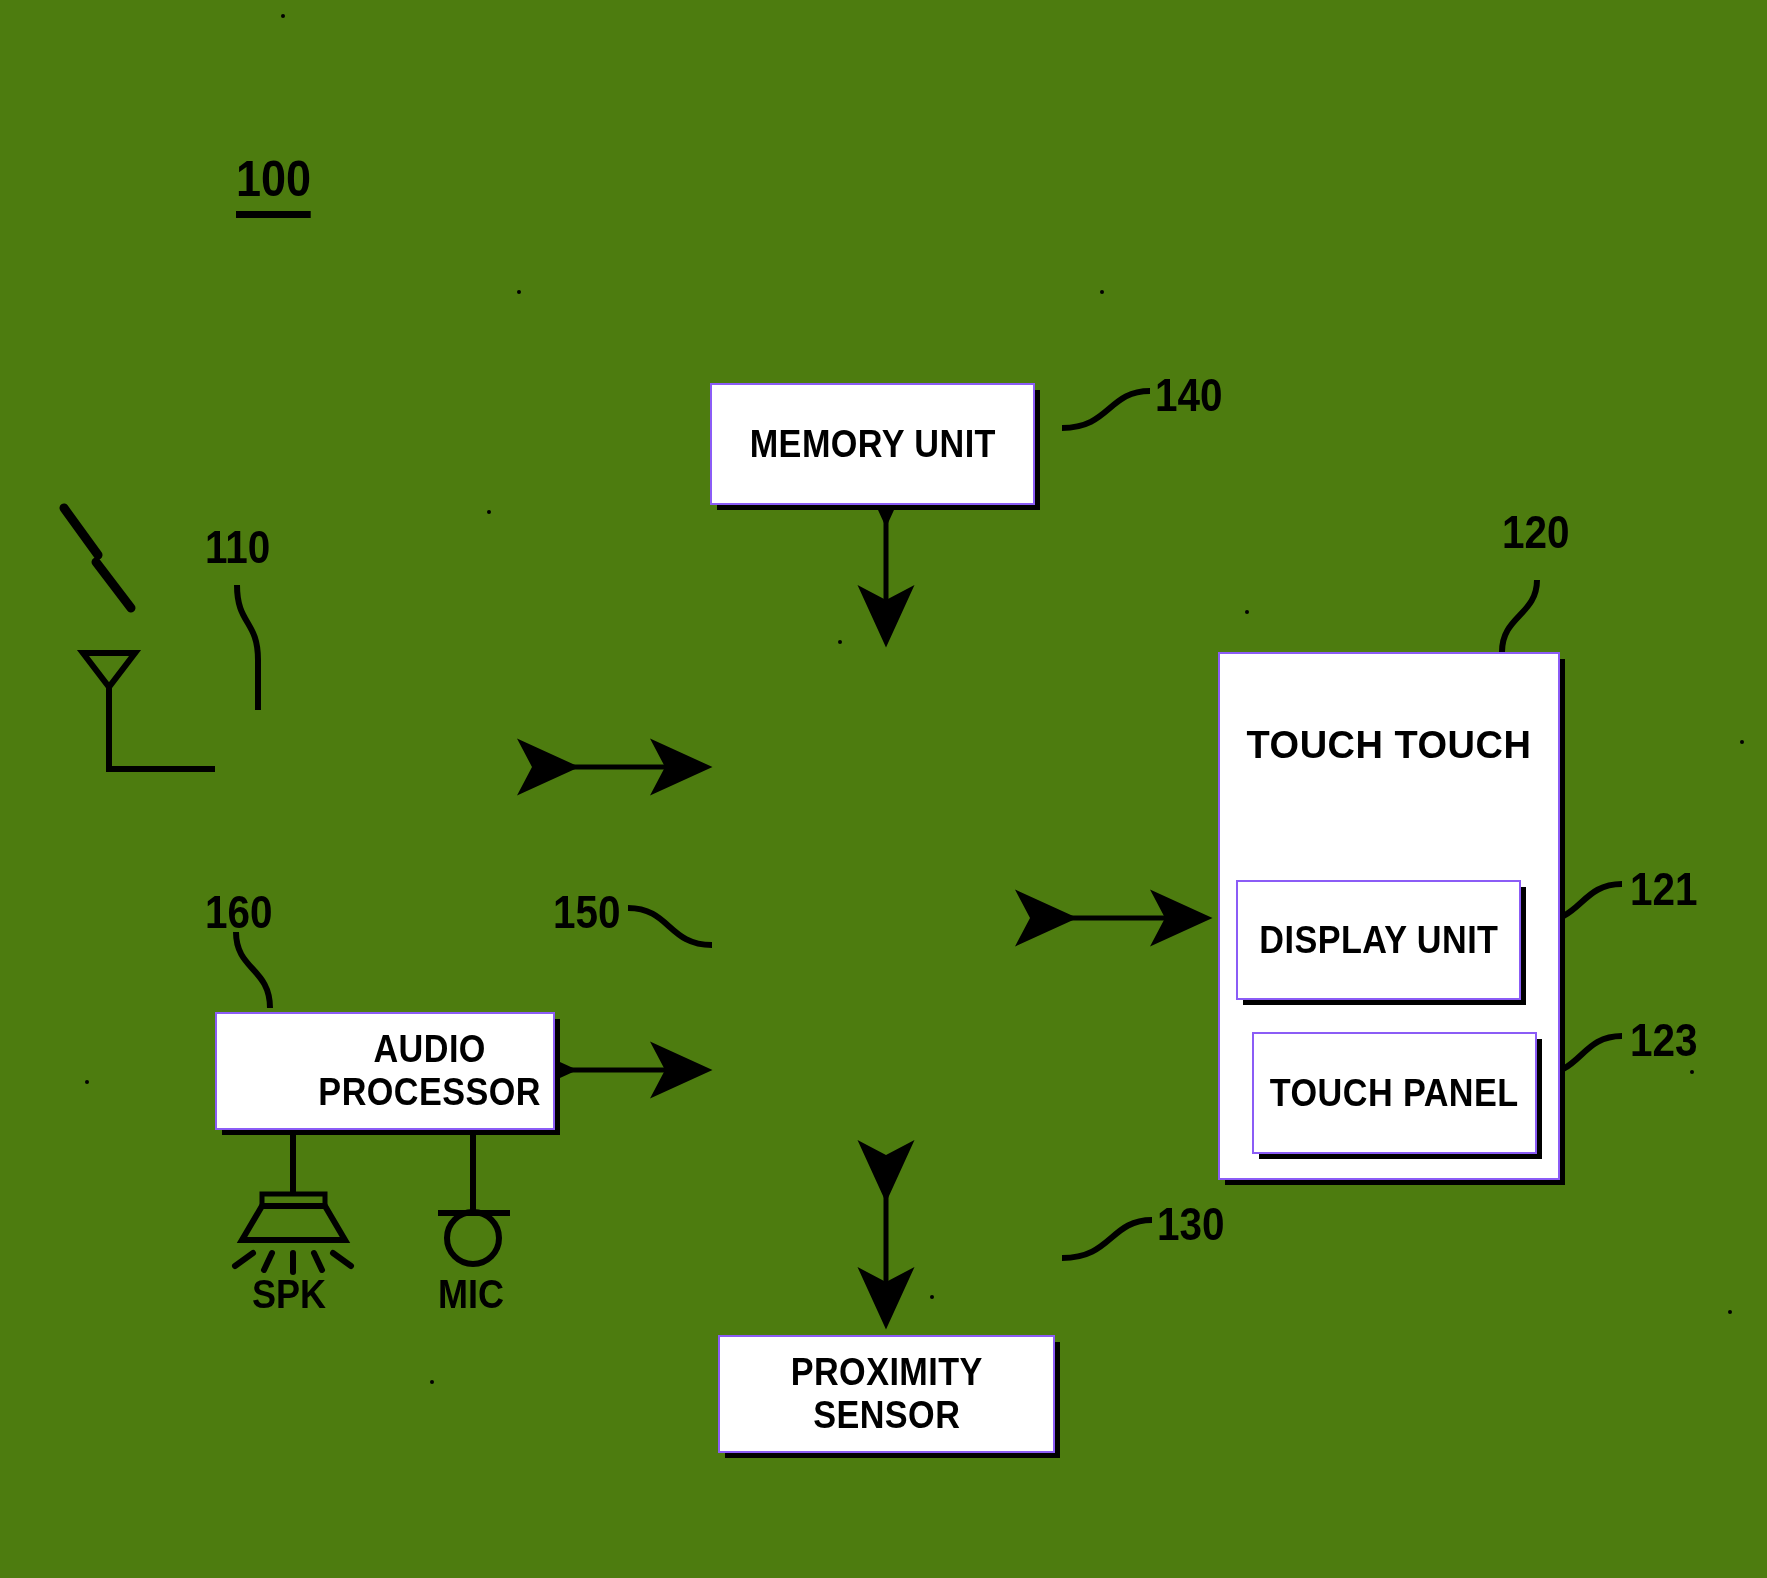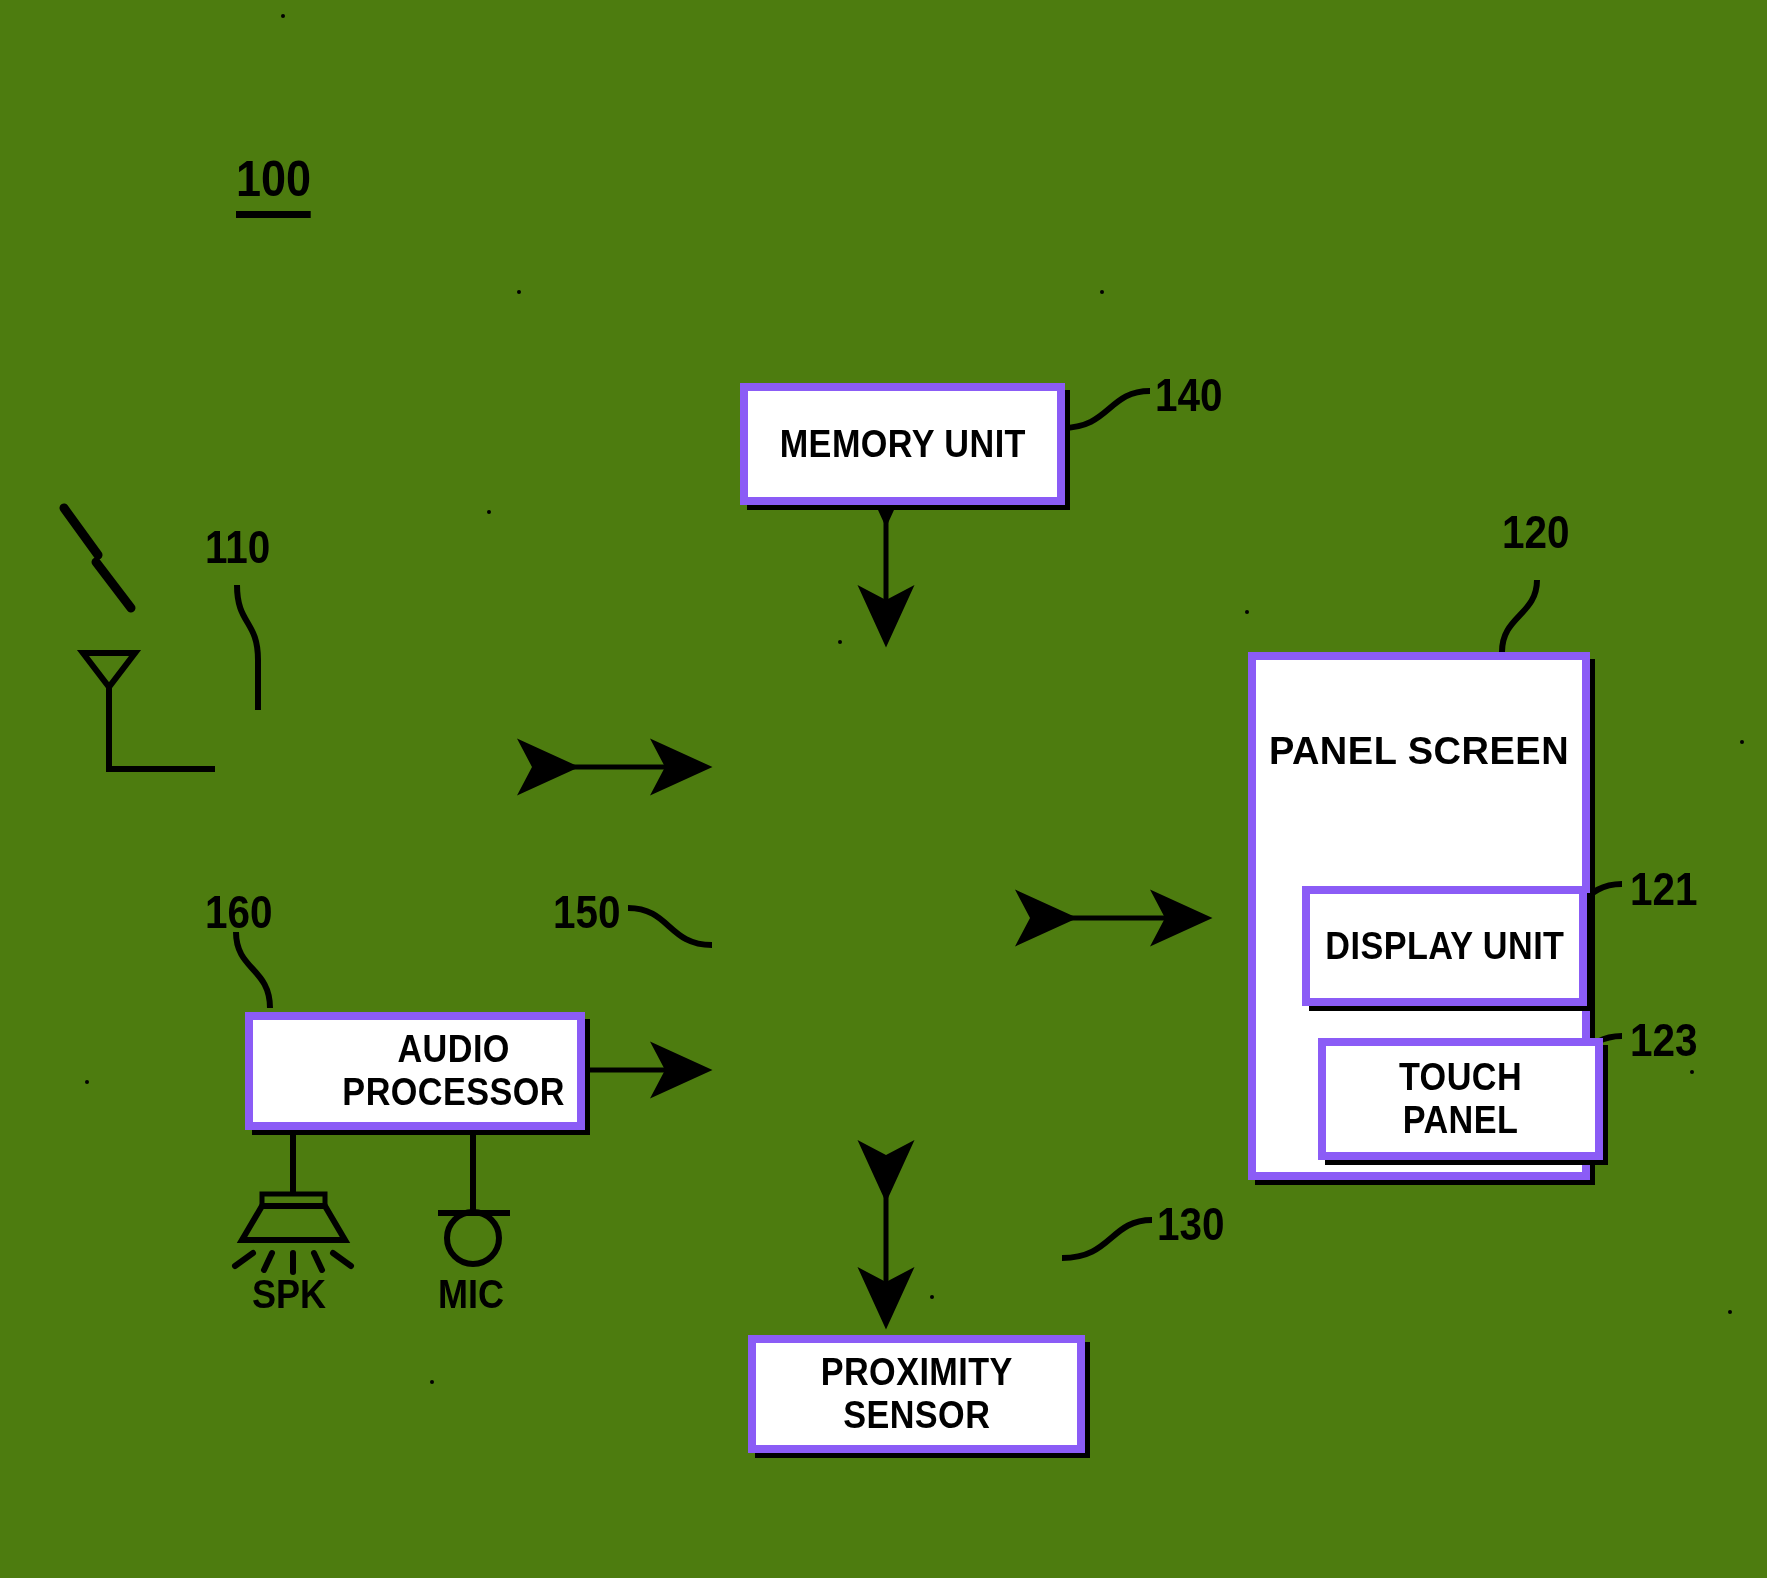--- a/index.html
+++ b/index.html
@@ -18,27 +18,26 @@
   svg.layer {
     position: absolute;
     left: 0;
     top: 0;
     width: 1767px;
     height: 1578px;
   }
   .blk {
     position: absolute;
     box-sizing: border-box;
-    border: 8px solid #8b5cf6;
+    border: 2px solid #8b5cf6;
     background: #fff;
     display: flex;
     align-items: center;
     justify-content: center;
     text-align: center;
-    margin-left: 30px;
   }
   .blk-shadow {
     box-shadow: 6px 6px 0 -1px #000;
   }
   .blabel {
     font-family: "Liberation Sans", sans-serif;
     font-weight: bold;
     font-size: 38px;
     letter-spacing: 0.5px;
     line-height: 1.12;
@@ -188,21 +187,21 @@
   </div>
 
   <div class="blk blk-shadow" style="left:718px; top:1335px; width:337px; height:118px;">
     <span class="blabel">PROXIMITY
 SENSOR</span>
   </div>
 
   <div class="blk blk-shadow" style="left:1218px; top:652px; width:342px; height:528px;
               display:block; padding:0;">
     <div style="position:absolute; left:0; right:0; top:70px; text-align:center;">
-      <span class="blabel">PANEL SCREEN</span>
+      <span class="blabel">TOUCH TOUCH</span>
     </div>
     <div class="blk blk-shadow" style="left:16px; top:226px; width:285px; height:120px;">
       <span class="blabel">DISPLAY UNIT</span>
     </div>
     <div class="blk blk-shadow" style="left:32px; top:378px; width:285px; height:122px;">
       <span class="blabel">TOUCH PANEL</span>
     </div>
   </div>
 
   <div class="iolabel" style="left:252px; top:1272px;">SPK</div>

